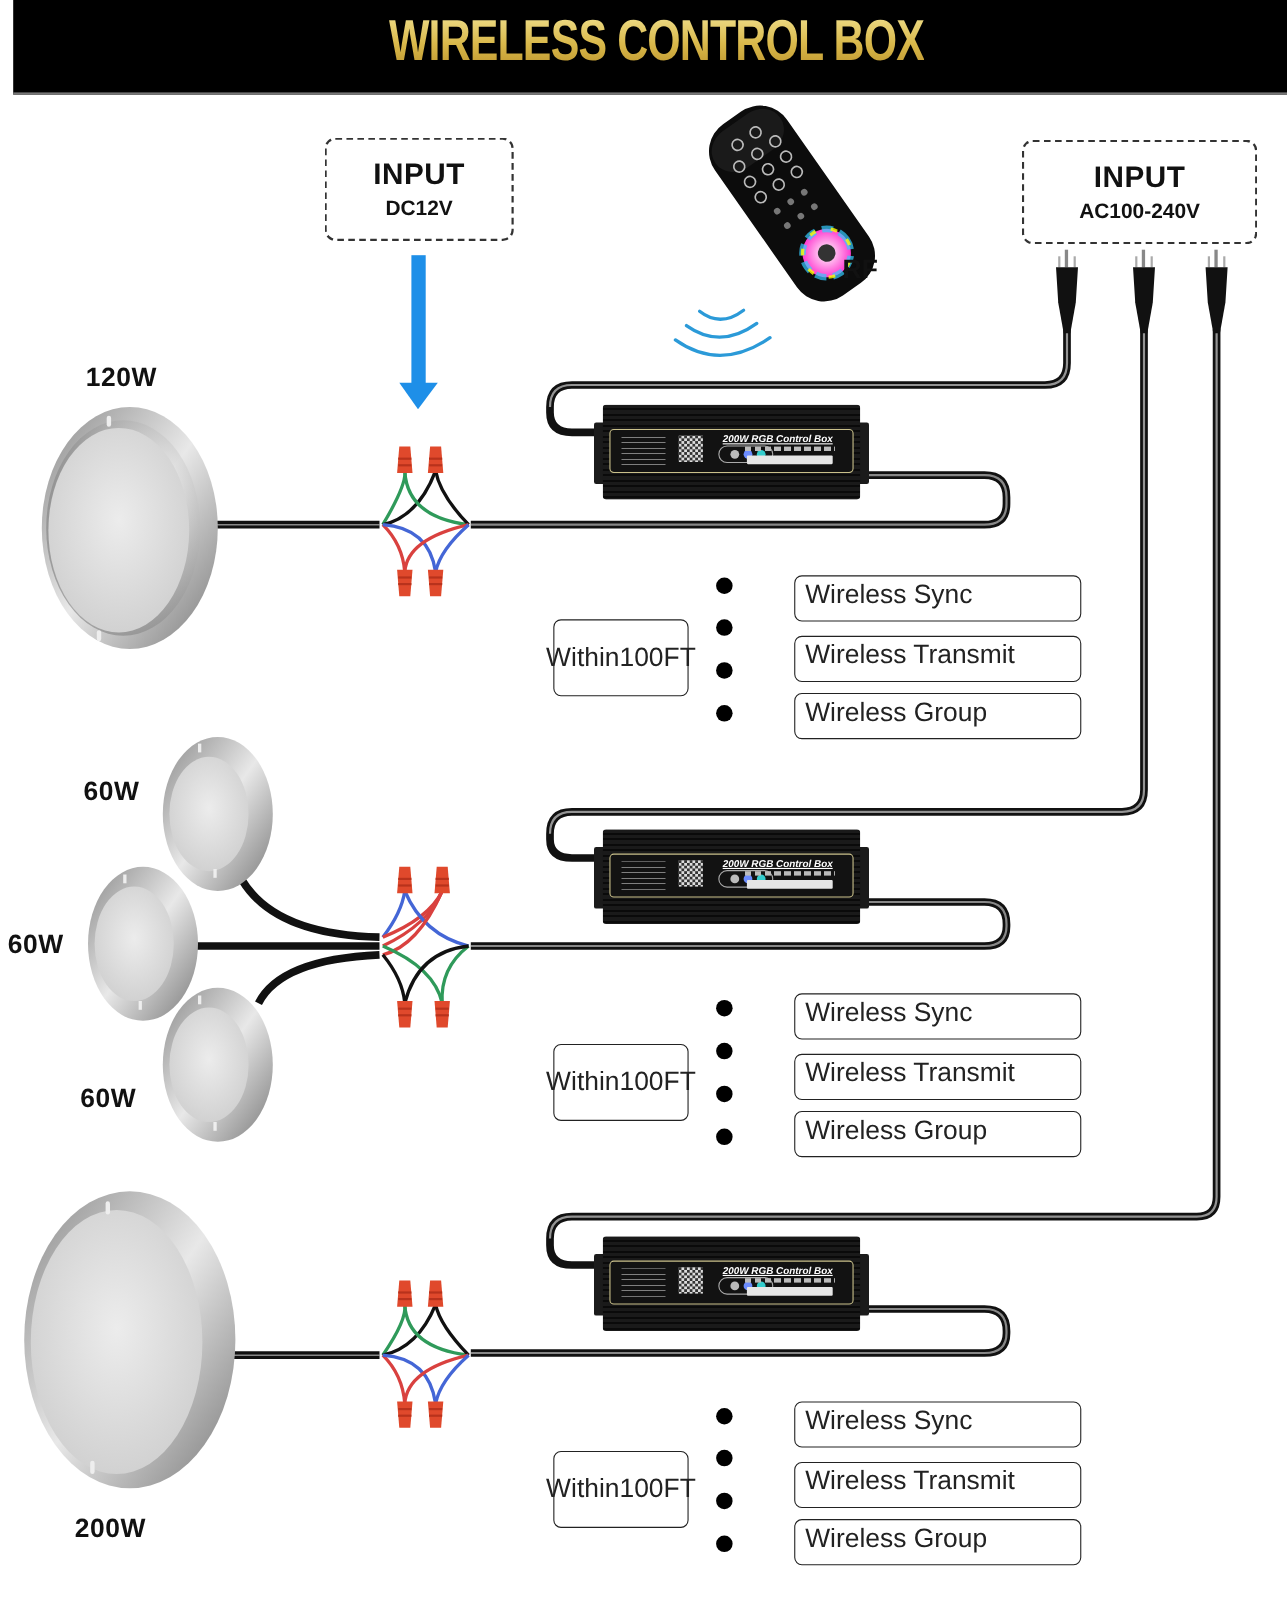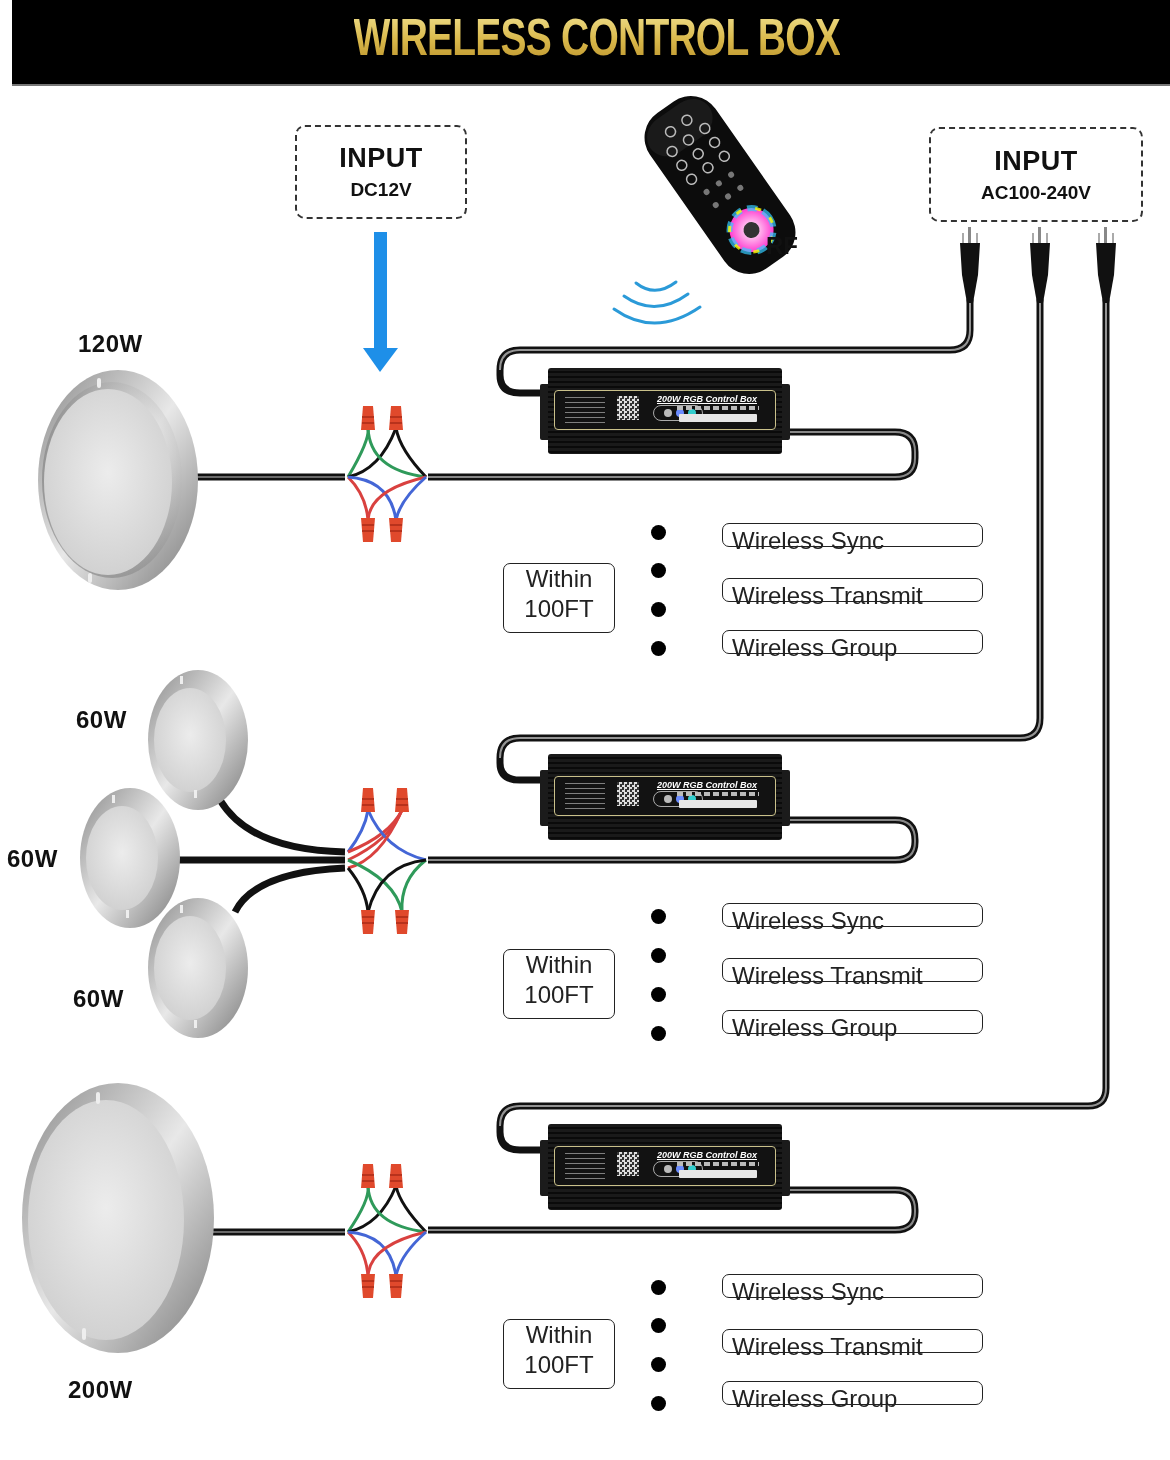--- a/index.html
+++ b/index.html
@@ -26,27 +26,27 @@
     display: flex; flex-direction: column; align-items: center; justify-content: center;
     background: #fff;
   }
   .dash-box .big { font-weight: 700; font-size: 27px; letter-spacing: 0.5px; }
   .dash-box .small { font-weight: 700; font-size: 19px; margin-top: 5px; }
 
   .watt { position: absolute; font-weight: 700; font-size: 24px; letter-spacing: 0.5px; }
   .rf-label { position: absolute; font-weight: 700; font-size: 24px; }
 
   .within {
-    position: absolute; width: 112px; height: 70px; border: 1.5px solid #222; border-radius: 7px;
-    display: flex; flex-direction: column; align-items: center; 
+    position: absolute; width: 123px; height: 70px; border: 1.5px solid #222; border-radius: 7px;
+    display: flex; align-items: center; justify-content: center;
     font-size: 24px; line-height: 30px; color: #222; background: #fff;
   }
   .bullet { position: absolute; width: 15px; height: 15px; border-radius: 50%; background: #000; }
   .feature {
-    position: absolute; left: 722px; width: 261px; height: 24px;
+    position: absolute; left: 722px; width: 261px; height: 42px;
     border: 1.5px solid #222; border-radius: 7px; background: #fff;
     font-size: 24px; color: #222; padding-left: 9px; line-height: 33px; white-space: nowrap;
   }
 
   .ctrl-box { position: absolute; width: 224px; height: 86px; }
   .ctrl-box .body {
     position: absolute; left: 8px; top: 0; width: 234px; height: 86px; background: #111;
     border-radius: 3px;
     background-image: repeating-linear-gradient(180deg, #1a1a1a 0 3px, #0a0a0a 3px 5px);
   }

